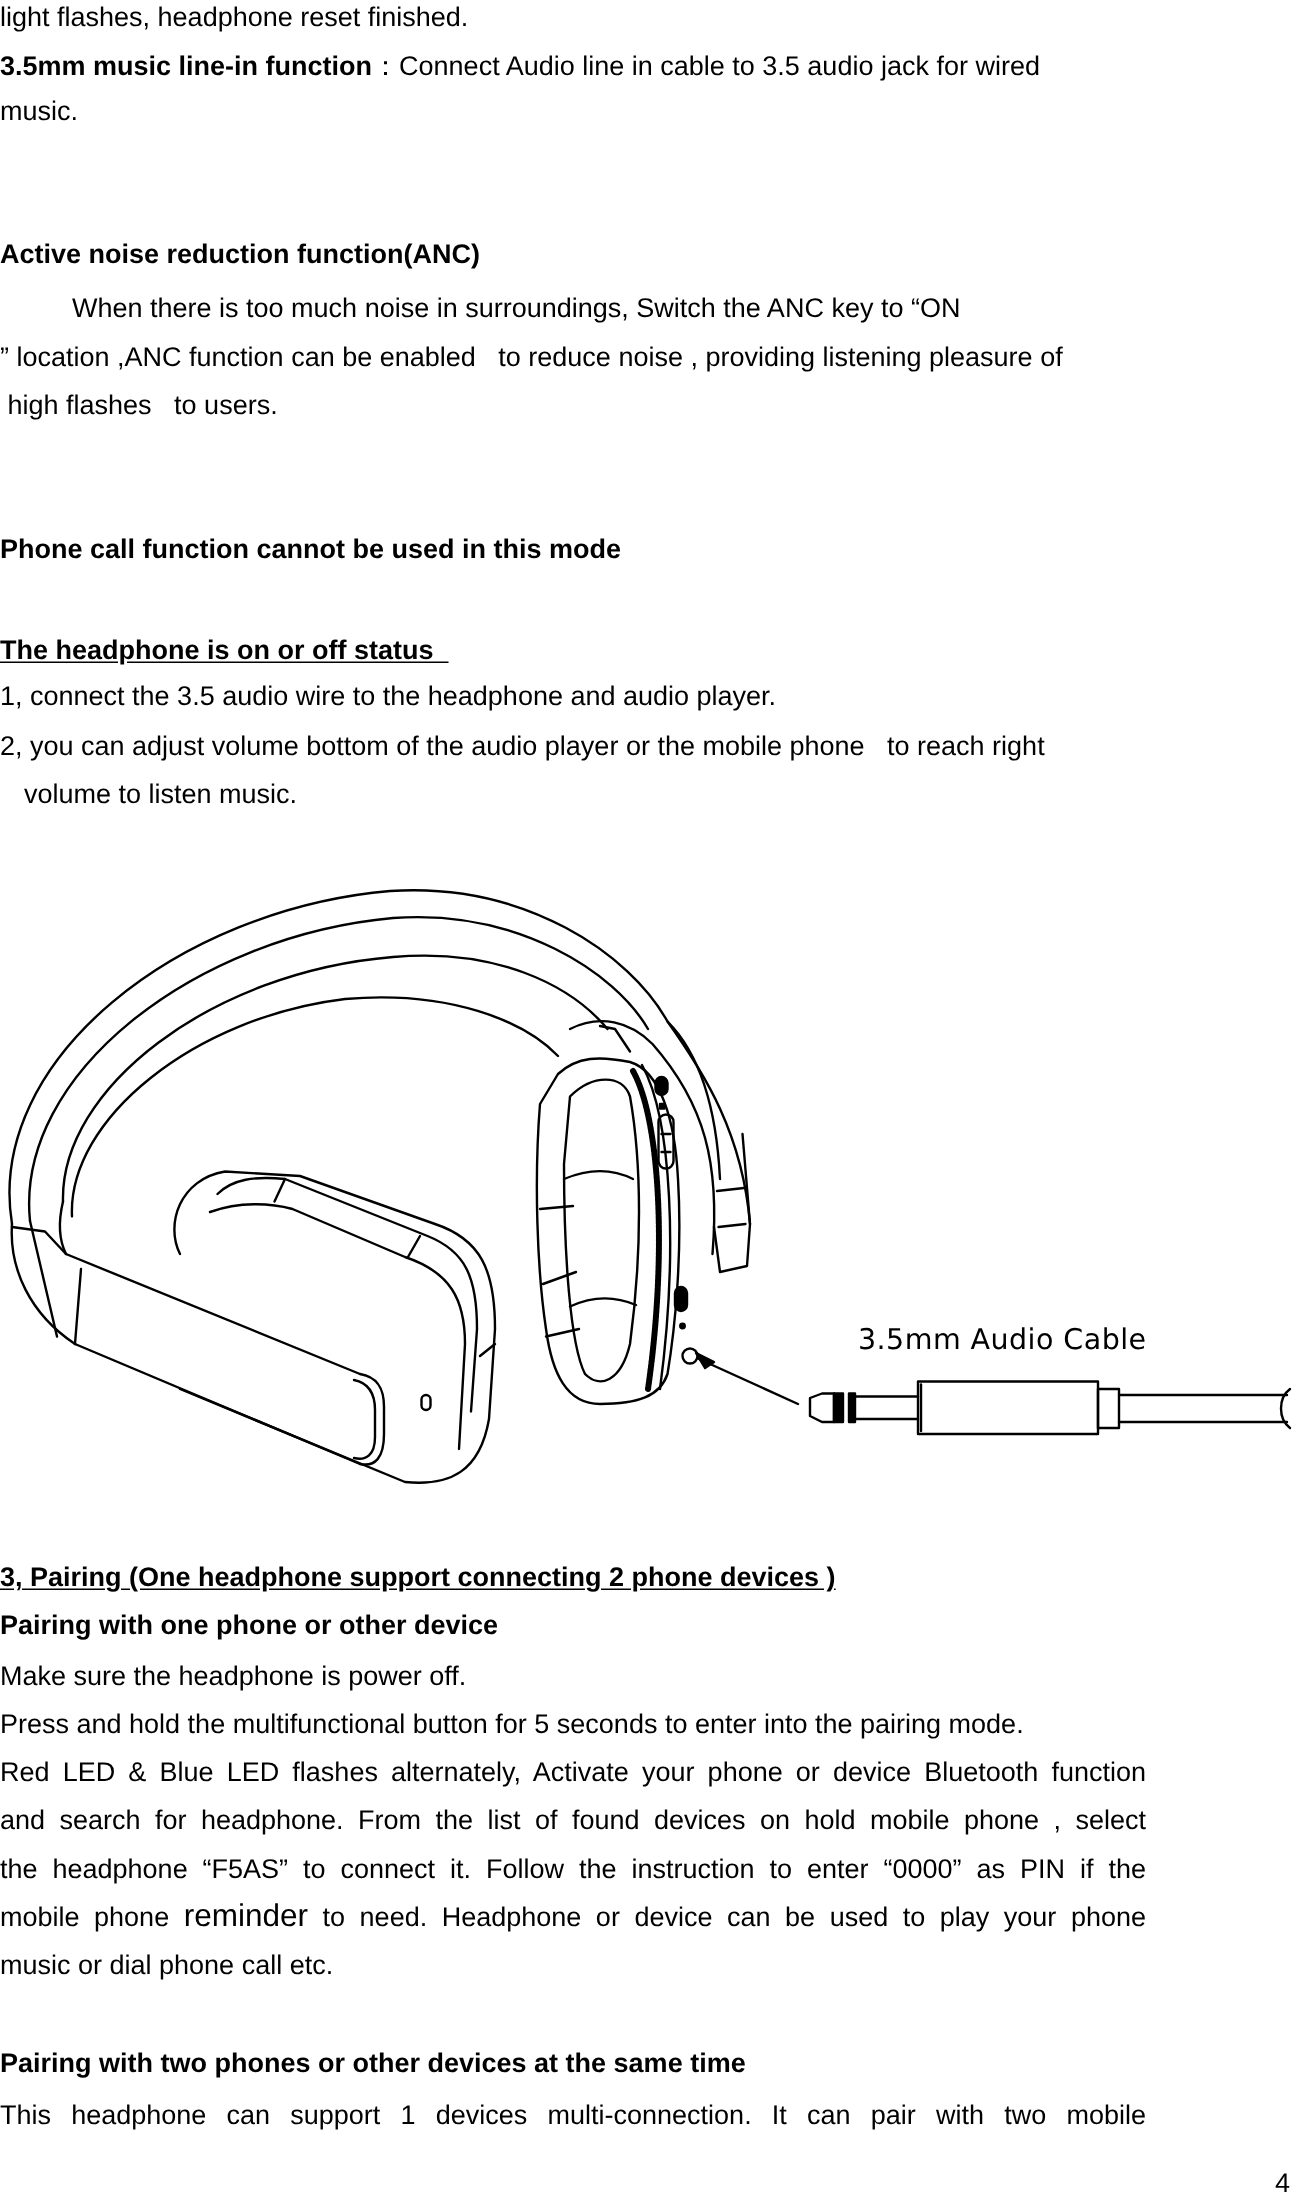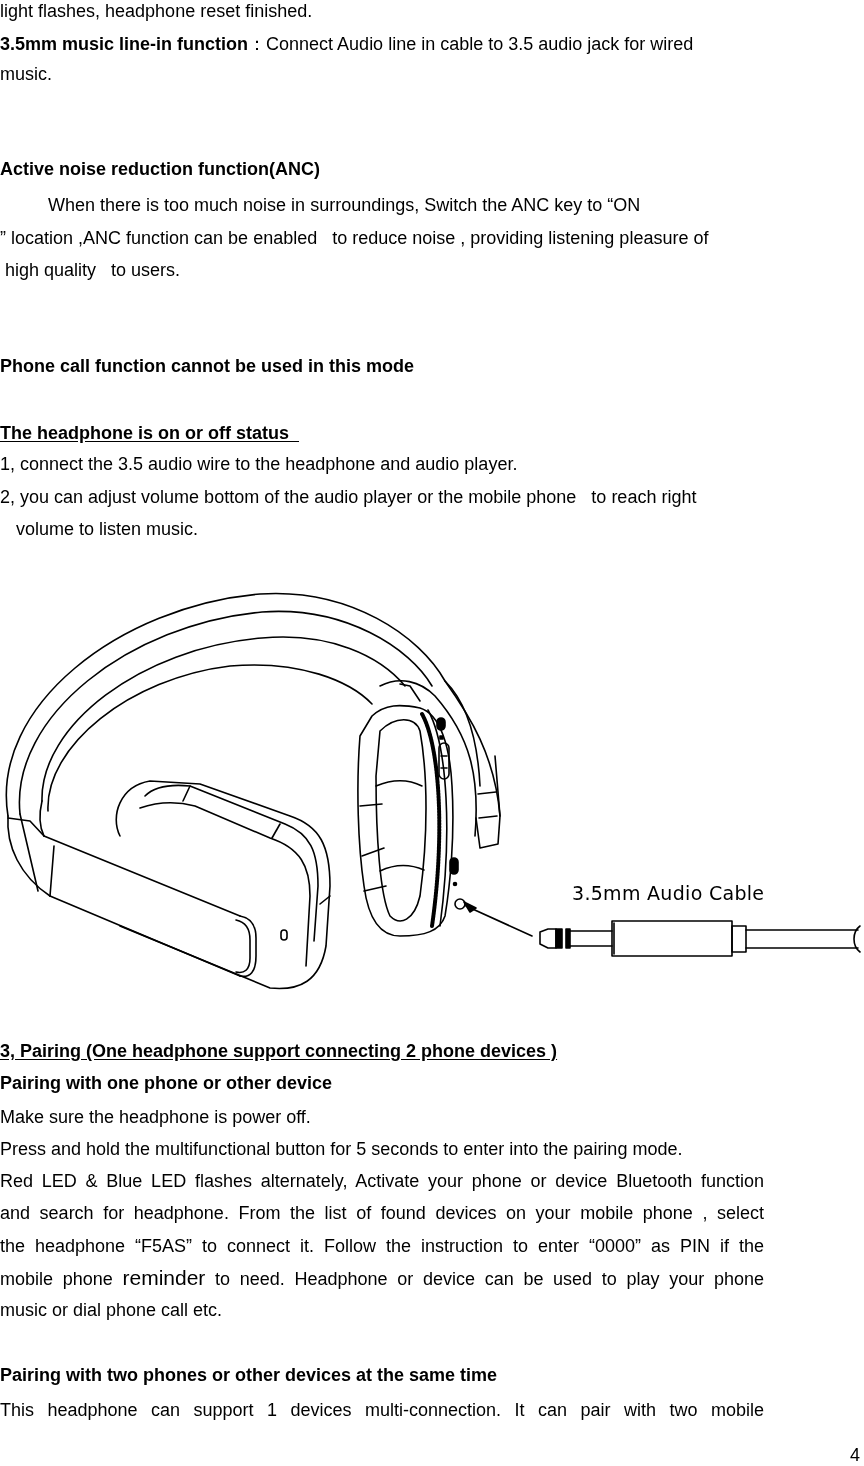--- a/index.html
+++ b/index.html
@@ -19,21 +19,21 @@
 <body>
 
 <div class="line" style="top:0px;">light flashes, headphone reset finished.</div>
 
 <div class="line" style="top:33px;"><span class="b">3.5mm music line-in function</span><span>：</span><span>Connect Audio line in cable to 3.5 audio jack for wired</span></div>
 <div class="line" style="top:63px;">music.</div>
 
 <div class="line b" style="top:158px;">Active noise reduction function(ANC)</div>
 <div class="line" style="top:194px;padding-left:48px;">When there is too much noise in surroundings, Switch the ANC key to “ON</div>
 <div class="line" style="top:227px;">” location ,ANC function can be enabled   to reduce noise , providing listening pleasure of</div>
-<div class="line" style="top:259px;"> high quality   to users.</div>
+<div class="line" style="top:259px;"> high flashes   to users.</div>
 
 <div class="line b" style="top:355px;">Phone call function cannot be used in this mode</div>
 
 <div class="line b u" style="top:422px;">The headphone is on or off status  </div>
 <div class="line" style="top:453px;">1, connect the 3.5 audio wire to the headphone and audio player.</div>
 <div class="line" style="top:486px;">2, you can adjust volume bottom of the audio player or the mobile phone   to reach right</div>
 <div class="line" style="top:518px;padding-left:16px;">volume to listen music.</div>
 
 <div id="figure">
   <svg width="864" height="410" viewBox="0 0 864 410" fill="none" stroke="#000" stroke-width="1.6" stroke-linejoin="round" stroke-linecap="round">
@@ -103,21 +103,21 @@
     <path d="M860 340 C 852 346, 852 360, 860 366"></path>
   </svg>
   <div style="position:absolute; left:572px; top:296px; font-size:19px; font-family:'DejaVu Sans', sans-serif; letter-spacing:0.3px;">3.5mm Audio Cable</div>
 </div>
 
 <div class="line b u" style="top:1040px;text-align:center;">3, Pairing (One headphone support connecting 2 phone devices )</div>
 <div class="line b" style="top:1072px;">Pairing with one phone or other device</div>
 <div class="line" style="top:1106px;">Make sure the headphone is power off.</div>
 <div class="line" style="top:1138px;">Press and hold the multifunctional button for 5 seconds to enter into the pairing mode.</div>
 <div class="line justify" style="top:1170px;">Red LED &amp; Blue LED flashes alternately, Activate your phone or device Bluetooth function</div>
-<div class="line justify" style="top:1202px;">and search for headphone. From the list of found devices on your mobile phone , select</div>
+<div class="line justify" style="top:1202px;">and search for headphone. From the list of found devices on hold mobile phone , select</div>
 <div class="line justify" style="top:1235px;">the headphone “F5AS” to connect it. Follow the instruction to enter “0000” as PIN if the</div>
 <div class="line justify" style="top:1267px;"><span>mobile phone </span><span class="big">reminder</span><span> to need. Headphone or device can be used to play your phone</span></div>
 <div class="line" style="top:1299px;">music or dial phone call etc.</div>
 
 <div class="line b" style="top:1364px;">Pairing with two phones or other devices at the same time</div>
 <div class="line justify" style="top:1399px;">This headphone can support 1 devices multi-connection. It can pair with two mobile</div>
 
 <div class="pagenum">4</div>
 
 </body></html>

